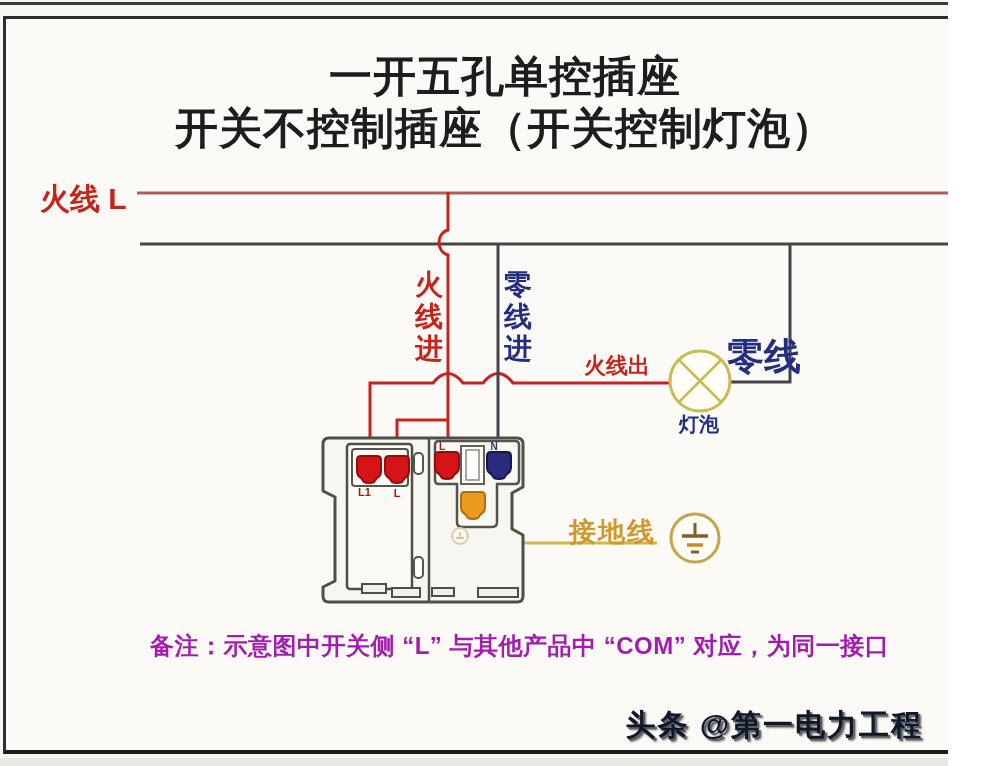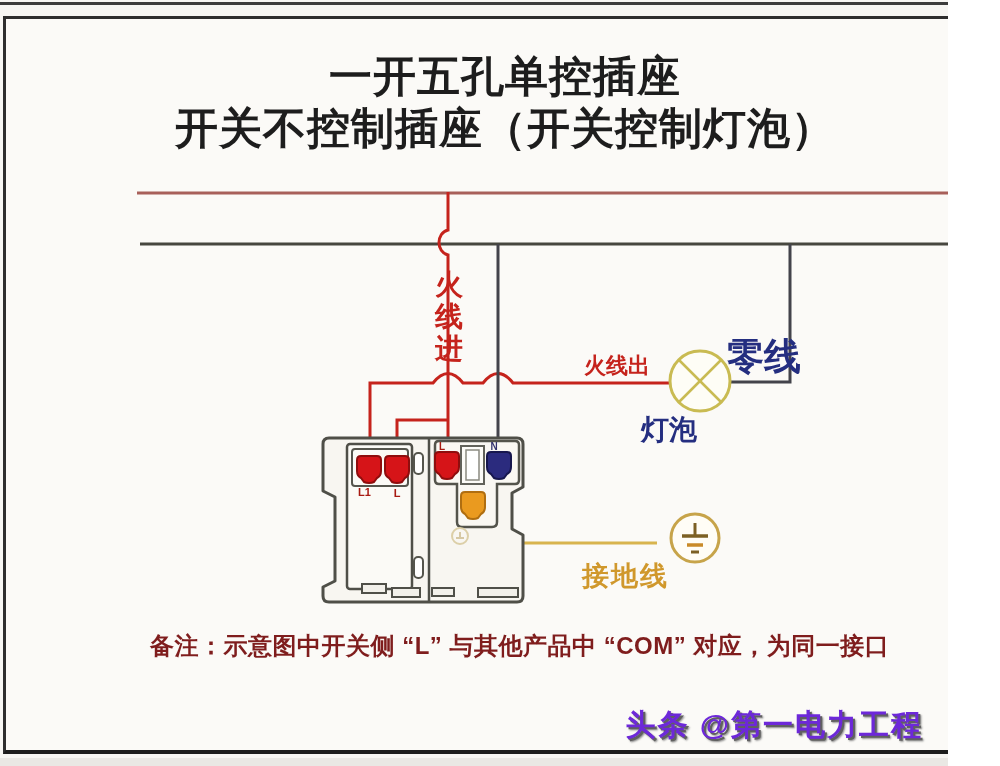--- a/index.html
+++ b/index.html
@@ -19,35 +19,35 @@
   .art{position:absolute;left:0;top:0;width:1000px;height:766px;z-index:1;}
   .lbl{position:absolute;z-index:2;font-weight:bold;white-space:nowrap;}
   .title{left:0;width:1010px;text-align:center;color:#1d1d1d;font-size:43px;font-weight:900;letter-spacing:1px;}
   .title1{top:48px;}
   .title2{top:100px;}
   .red{color:#c5231c;}
   .navy{color:#242e80;}
   .bus-live{left:40px;top:179px;font-size:30px;}
   .bus-neutral{left:40px;top:229px;font-size:30px;}
   .vlabel{position:absolute;z-index:2;width:32px;font-size:28px;line-height:32px;
-          font-weight:bold;word-break:break-all;text-align:center;margin-left:20px;}
+          font-weight:bold;word-break:break-all;text-align:center;}
   .live-in{left:413px;top:269px;}
   .neutral-in{left:502px;top:269px;}
   .live-out{left:584px;top:351px;font-size:22px;}
   .lamp-neutral{left:727px;top:332px;font-size:37px;}
-  .lamp-label{left:641px;top:411px;font-size:28px;}
-  .ground-label{left:582px;top:514px;font-size:27px;color:#d0982c;letter-spacing:2px;margin-top:44px;}
+  .lamp-label{left:679px;top:411px;font-size:20px;}
+  .ground-label{left:569px;top:514px;font-size:27px;color:#d0982c;letter-spacing:2px;}
   .tiny{font-size:11px;letter-spacing:0;}
   .t-l1{left:358px;top:486px;width:22px;color:#a81a12;}
   .t-l{left:390px;top:487px;width:14px;text-align:center;color:#a81a12;}
   .t-sl{left:436px;top:441px;width:12px;text-align:center;color:#a81a12;font-size:10px;}
   .t-sn{left:488px;top:441px;width:12px;text-align:center;color:#33336e;font-size:10px;}
-  .note{left:150px;top:630px;font-size:24px;color:#7f1d1d;letter-spacing:0.5px;}
+  .note{left:150px;top:630px;font-size:24px;color:#a21caf;letter-spacing:0.5px;}
   .watermark{
-    right:25px;top:705px;font-size:30px;color:#6d28d9;letter-spacing:2px;
+    right:25px;top:705px;font-size:30px;color:#0f172a;letter-spacing:2px;
     text-shadow:2px 2px 0 #606060, 3px 3px 2px #8a8a8a;
   }
 </style>
 </head>
 <body>
 
 <div class="stage">
 
   <div class="top-rule"></div>
   <div class="frame"></div>
@@ -115,22 +115,24 @@
       <line x1="695" y1="523" x2="695" y2="535" stroke="#7c6024" stroke-width="3"></line>
       <line x1="682" y1="536" x2="708" y2="536" stroke="#7c6024" stroke-width="3.5"></line>
       <line x1="687" y1="545" x2="703" y2="545" stroke="#c98a28" stroke-width="3.5"></line>
       <line x1="691" y1="552" x2="699" y2="552" stroke="#7c6024" stroke-width="3"></line>
     </g>
   </svg>
 
   <div class="lbl title title1">一开五孔单控插座</div>
   <div class="lbl title title2">开关不控制插座（开关控制灯泡）</div>
 
+  <div class="lbl bus-live red">火线 L</div>
 
   <div class="vlabel live-in red">火线进</div>
+  <div class="vlabel neutral-in navy">零线进</div>
 
   <div class="lbl live-out red">火线出</div>
   <div class="lbl lamp-neutral navy">零线</div>
   <div class="lbl lamp-label navy">灯泡</div>
   <div class="lbl ground-label">接地线</div>
 
   <div class="lbl tiny t-l1">L1</div>
   <div class="lbl tiny t-l">L</div>
   <div class="lbl tiny t-sl">L</div>
   <div class="lbl tiny t-sn">N</div>

